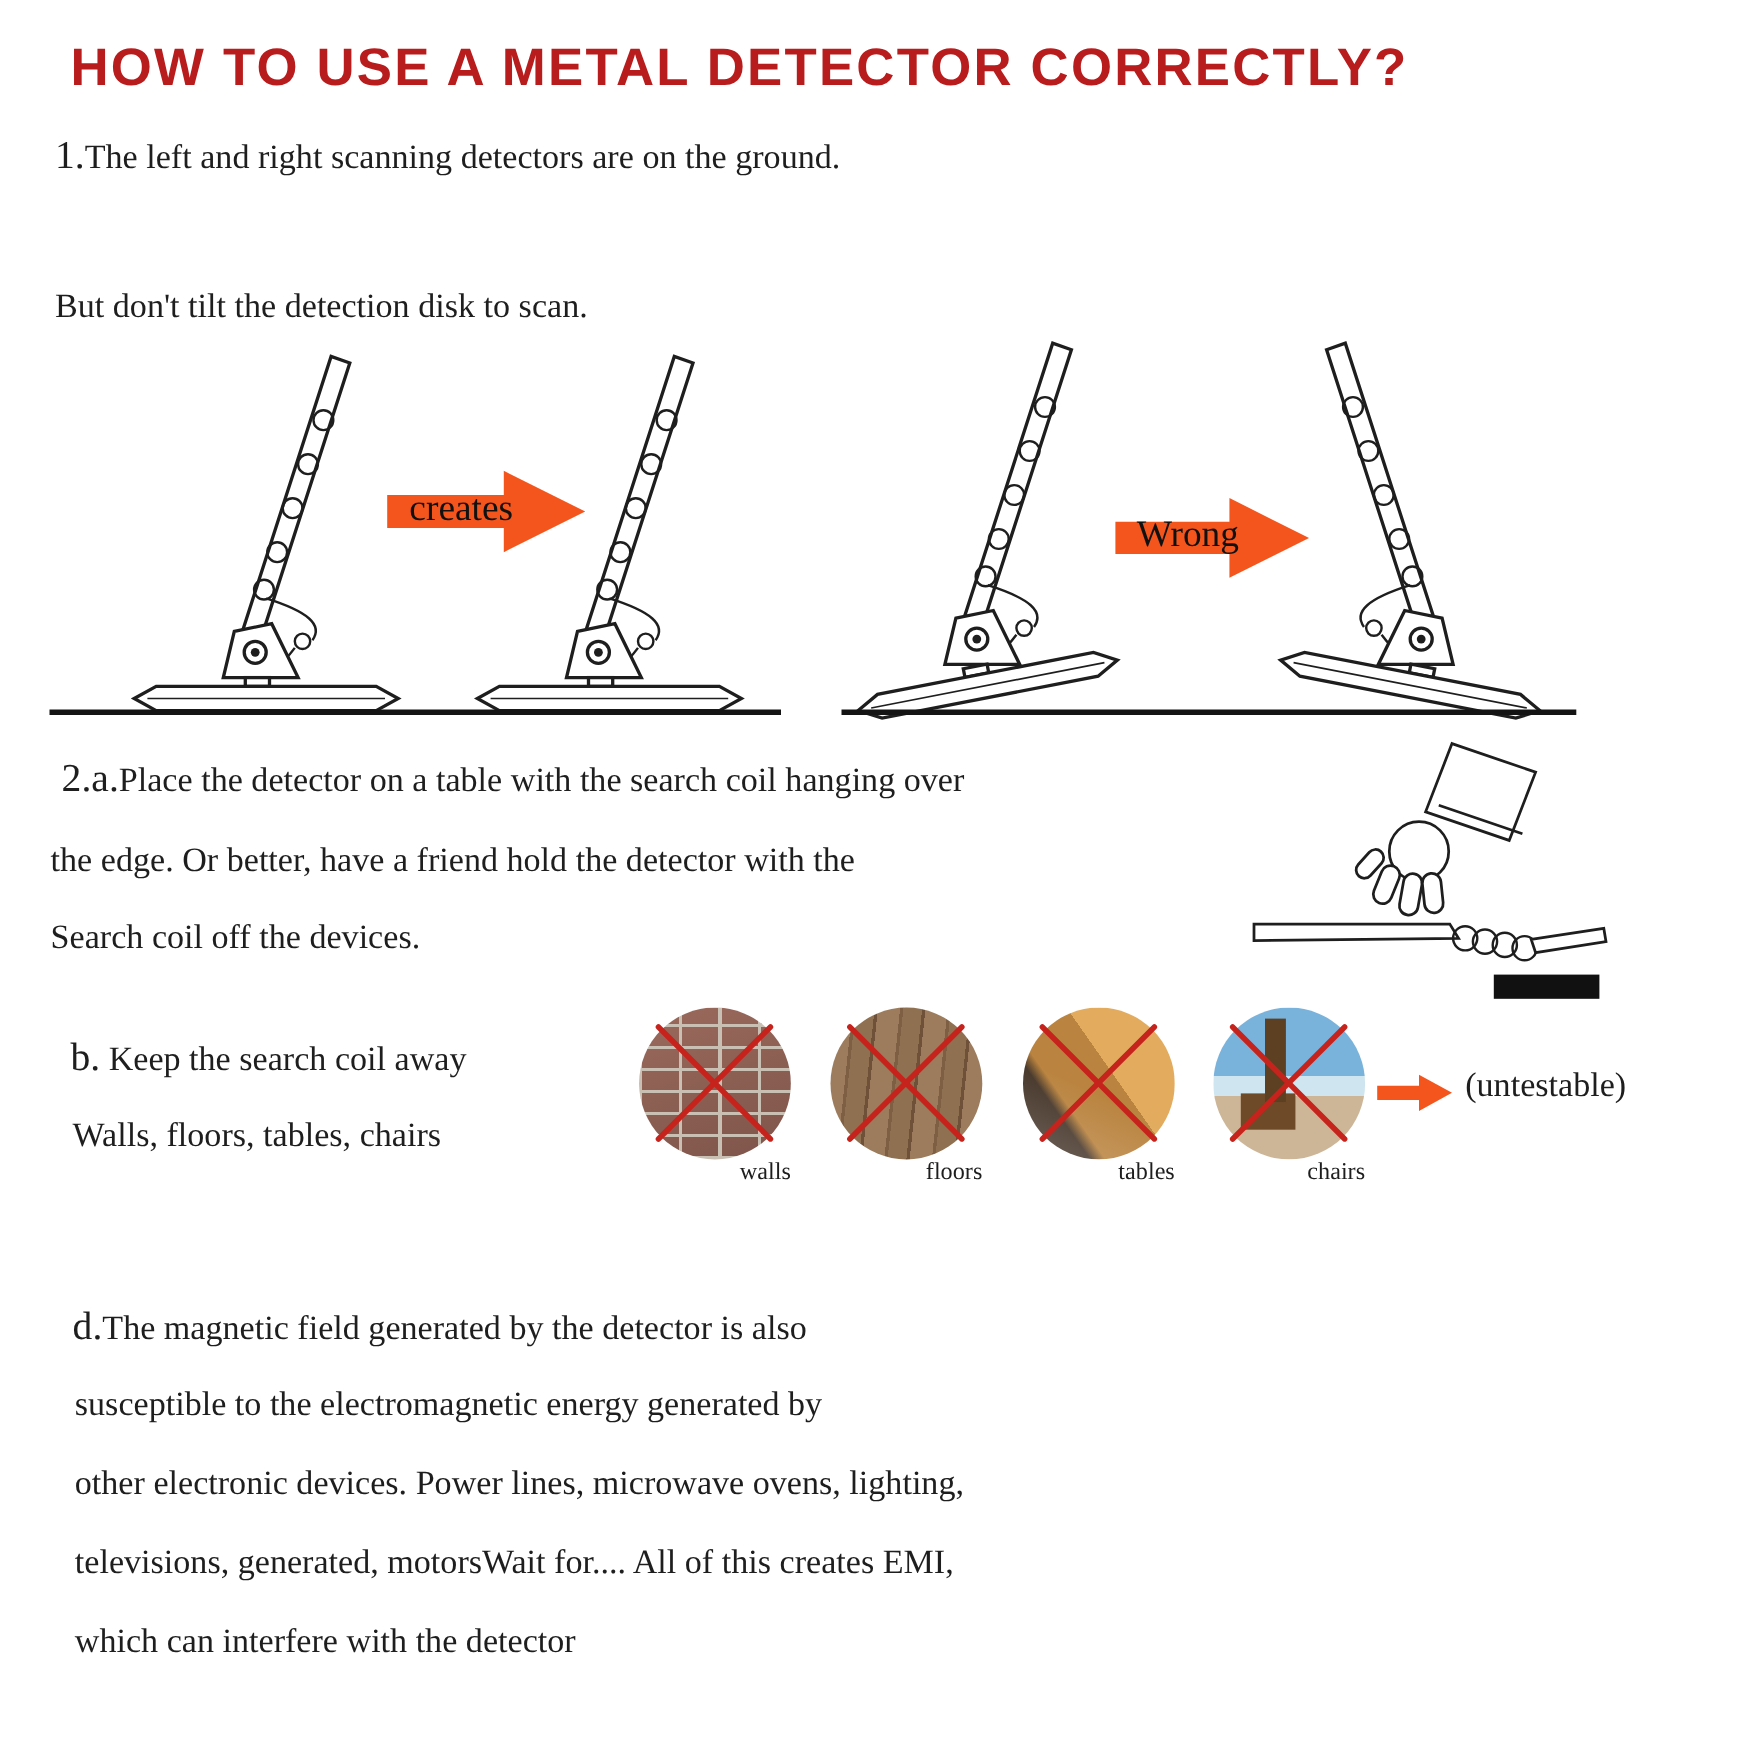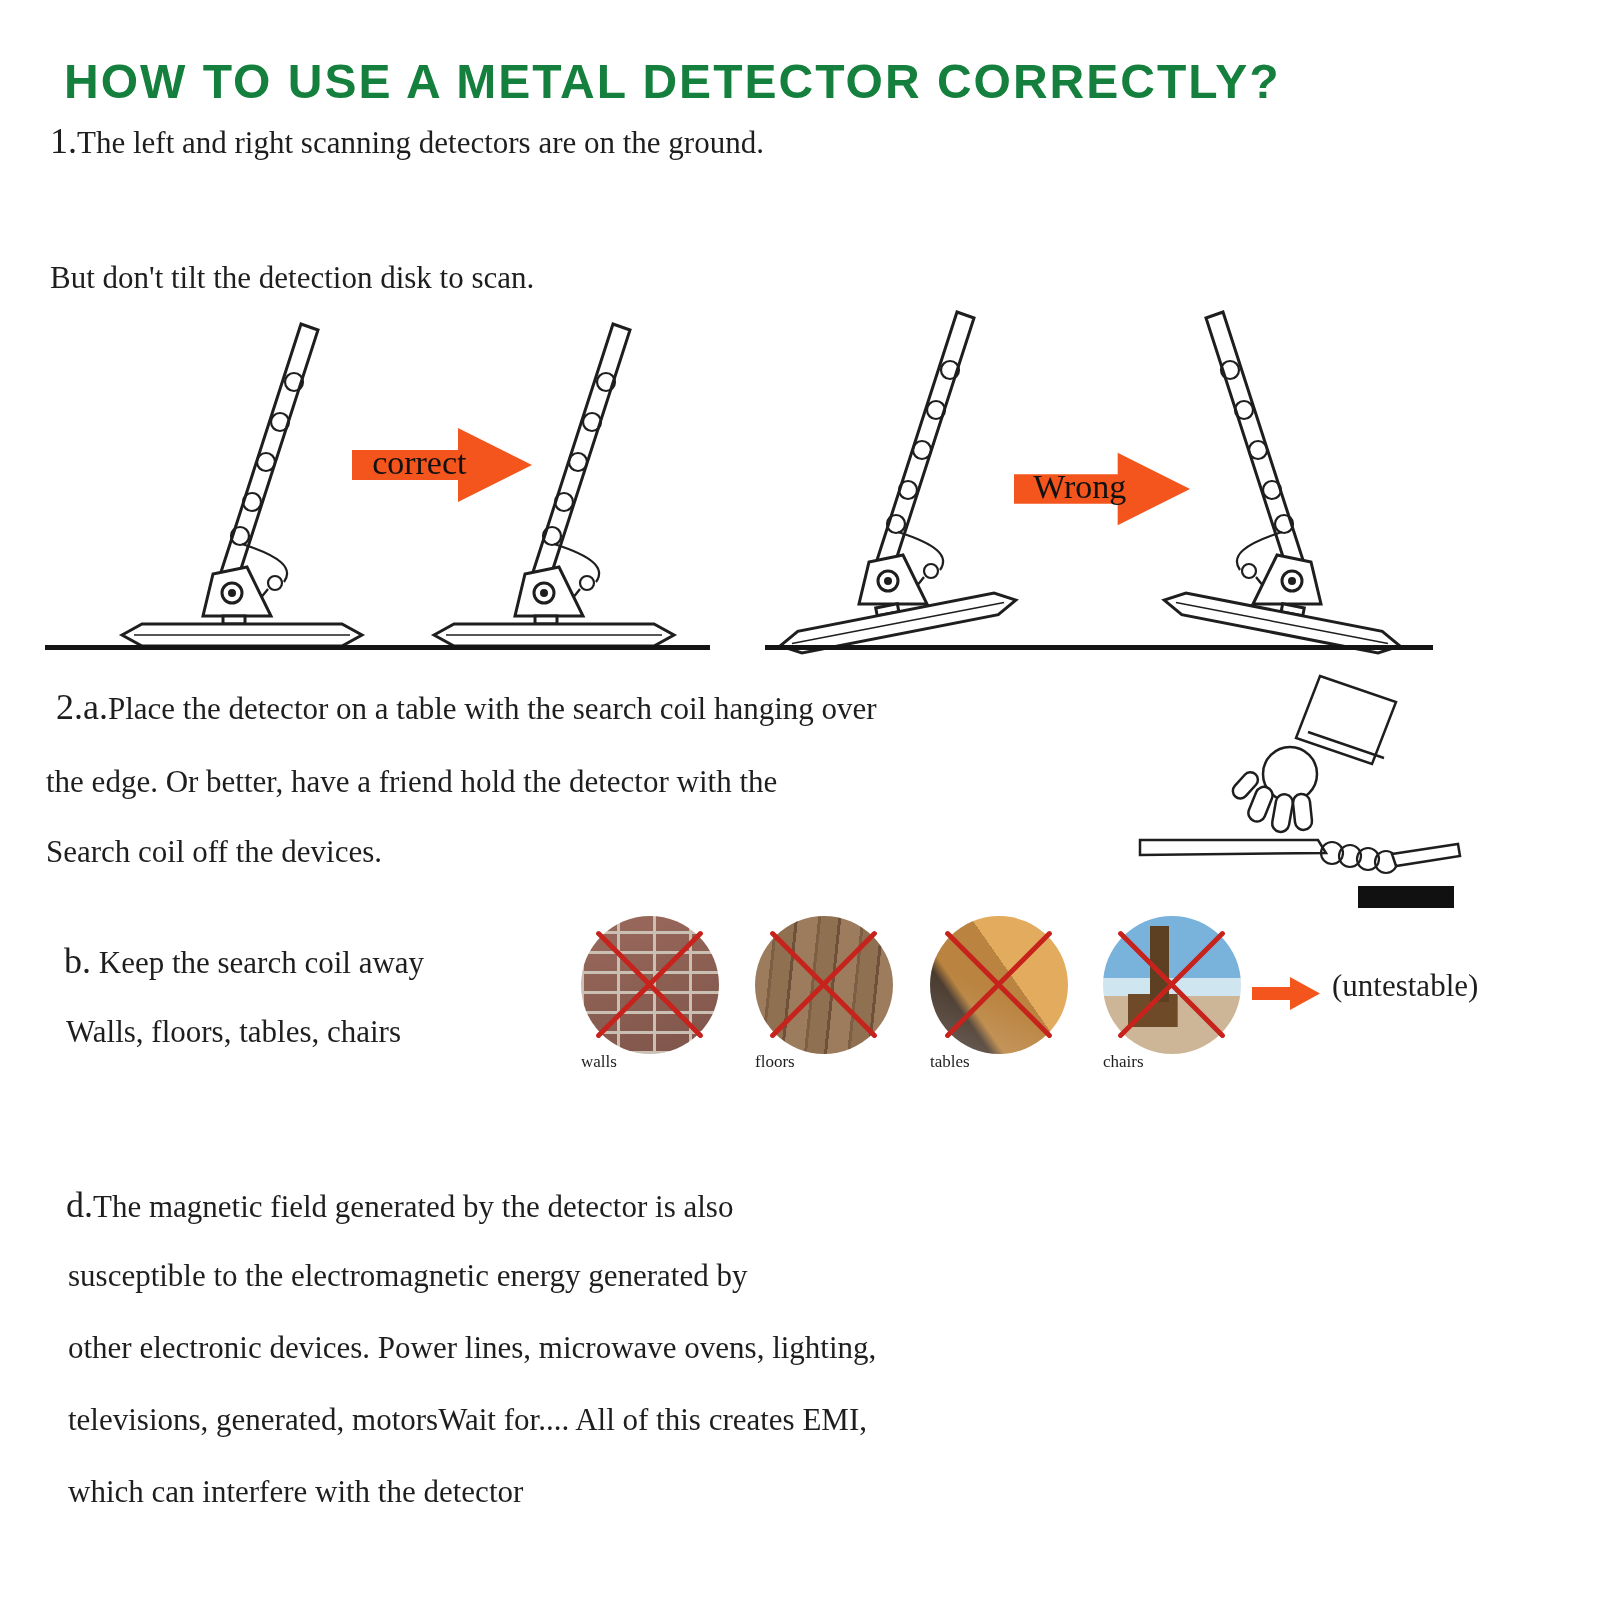--- a/index.html
+++ b/index.html
@@ -3,23 +3,23 @@
 <meta charset="utf-8">
 <style>
   * { margin:0; padding:0; box-sizing:border-box; }
   body { background:#fff; }
   .page {
     position:relative; width:1600px; height:1600px; background:#ffffff;
     font-family:"Liberation Serif", serif; color:#1e1e1e; overflow:hidden;
   }
   svg { overflow:visible; display:block; }
   .title {
-    position:absolute; left:64px; top:54px;
+    position:absolute; left:64px; top:34px;
     font-family:"Liberation Sans", sans-serif; font-weight:700;
-    font-size:48px; letter-spacing:2px; color:#15803d; white-space:nowrap;
+    font-size:48px; letter-spacing:2px; color:#b91c1c; white-space:nowrap;
   }
   .tline { position:absolute; font-size:31px; white-space:nowrap; }
   .lead  { font-size:36px; }
   .ground { position:absolute; height:5px; background:#141414; }
   .det { position:absolute; width:260px; height:330px; }
   .det svg { width:100%; height:100%; }
   .flip { transform:scaleX(-1); }
   .bigarrow { position:absolute; }
   .bigarrow svg { width:100%; height:100%; }
   .alabel {
@@ -27,21 +27,21 @@
     width:70%; text-align:center; font-size:34px; color:#111;
   }
   .illus { position:absolute; }
   .photo { position:absolute; width:138px; height:138px; border-radius:50%; }
   .xline {
     position:absolute; left:-4%; top:50%; margin-top:-3px; width:108%; height:5px;
     background:#c7231d; border-radius:3px;
   }
   .xa { transform:rotate(45deg); }
   .xb { transform:rotate(-45deg); }
-  .photo-label { position:absolute; width:138px; text-align:left; font-size:17px; }
+  .photo-label { position:absolute; width:138px; text-align:right; font-size:22px; }
   .ph-walls {
     background:
       repeating-linear-gradient(0deg, #cabfb3 0 3px, rgba(0,0,0,0) 3px 20px),
       repeating-linear-gradient(90deg, #cabfb3 0 3px, rgba(0,0,0,0) 3px 36px),
       linear-gradient(160deg, #9a6a5c, #7e544a);
   }
   .ph-floors {
     background:
       repeating-linear-gradient(96deg, #9c7c5c 0 20px, #7e5f43 20px 23px, #8f7050 23px 40px, #6e5138 40px 43px);
   }
@@ -94,21 +94,21 @@
       <line x1="22" y1="315" x2="238" y2="315" stroke="#1e1e1e" stroke-width="1.5"></line>
       <circle cx="120" cy="273" r="10" fill="#fff" stroke="#1e1e1e" stroke-width="3"></circle>
       <circle cx="120" cy="273" r="4" fill="#1e1e1e"></circle>
     </svg>
   </div>
 
   <div class="bigarrow" style="left:352px;top:426px;width:182px;height:78px">
     <svg viewBox="0 0 182 78">
       <polygon points="0,24 106,24 106,2 180,39 106,76 106,54 0,54" fill="#f4551c"></polygon>
     </svg>
-    <div class="alabel">correct</div>
+    <div class="alabel">creates</div>
   </div>
 
   <div class="det" style="left:424px;top:320px">
     <svg viewBox="0 0 260 330">
       <g fill="#fff" stroke="#1e1e1e" stroke-width="3">
         <polygon points="206,10 189,4 109,252 126,258"></polygon>
       </g>
       <g fill="none" stroke="#1e1e1e" stroke-width="2.2">
         <circle cx="182" cy="62" r="9"></circle>
           <circle cx="168" cy="102" r="9"></circle>

